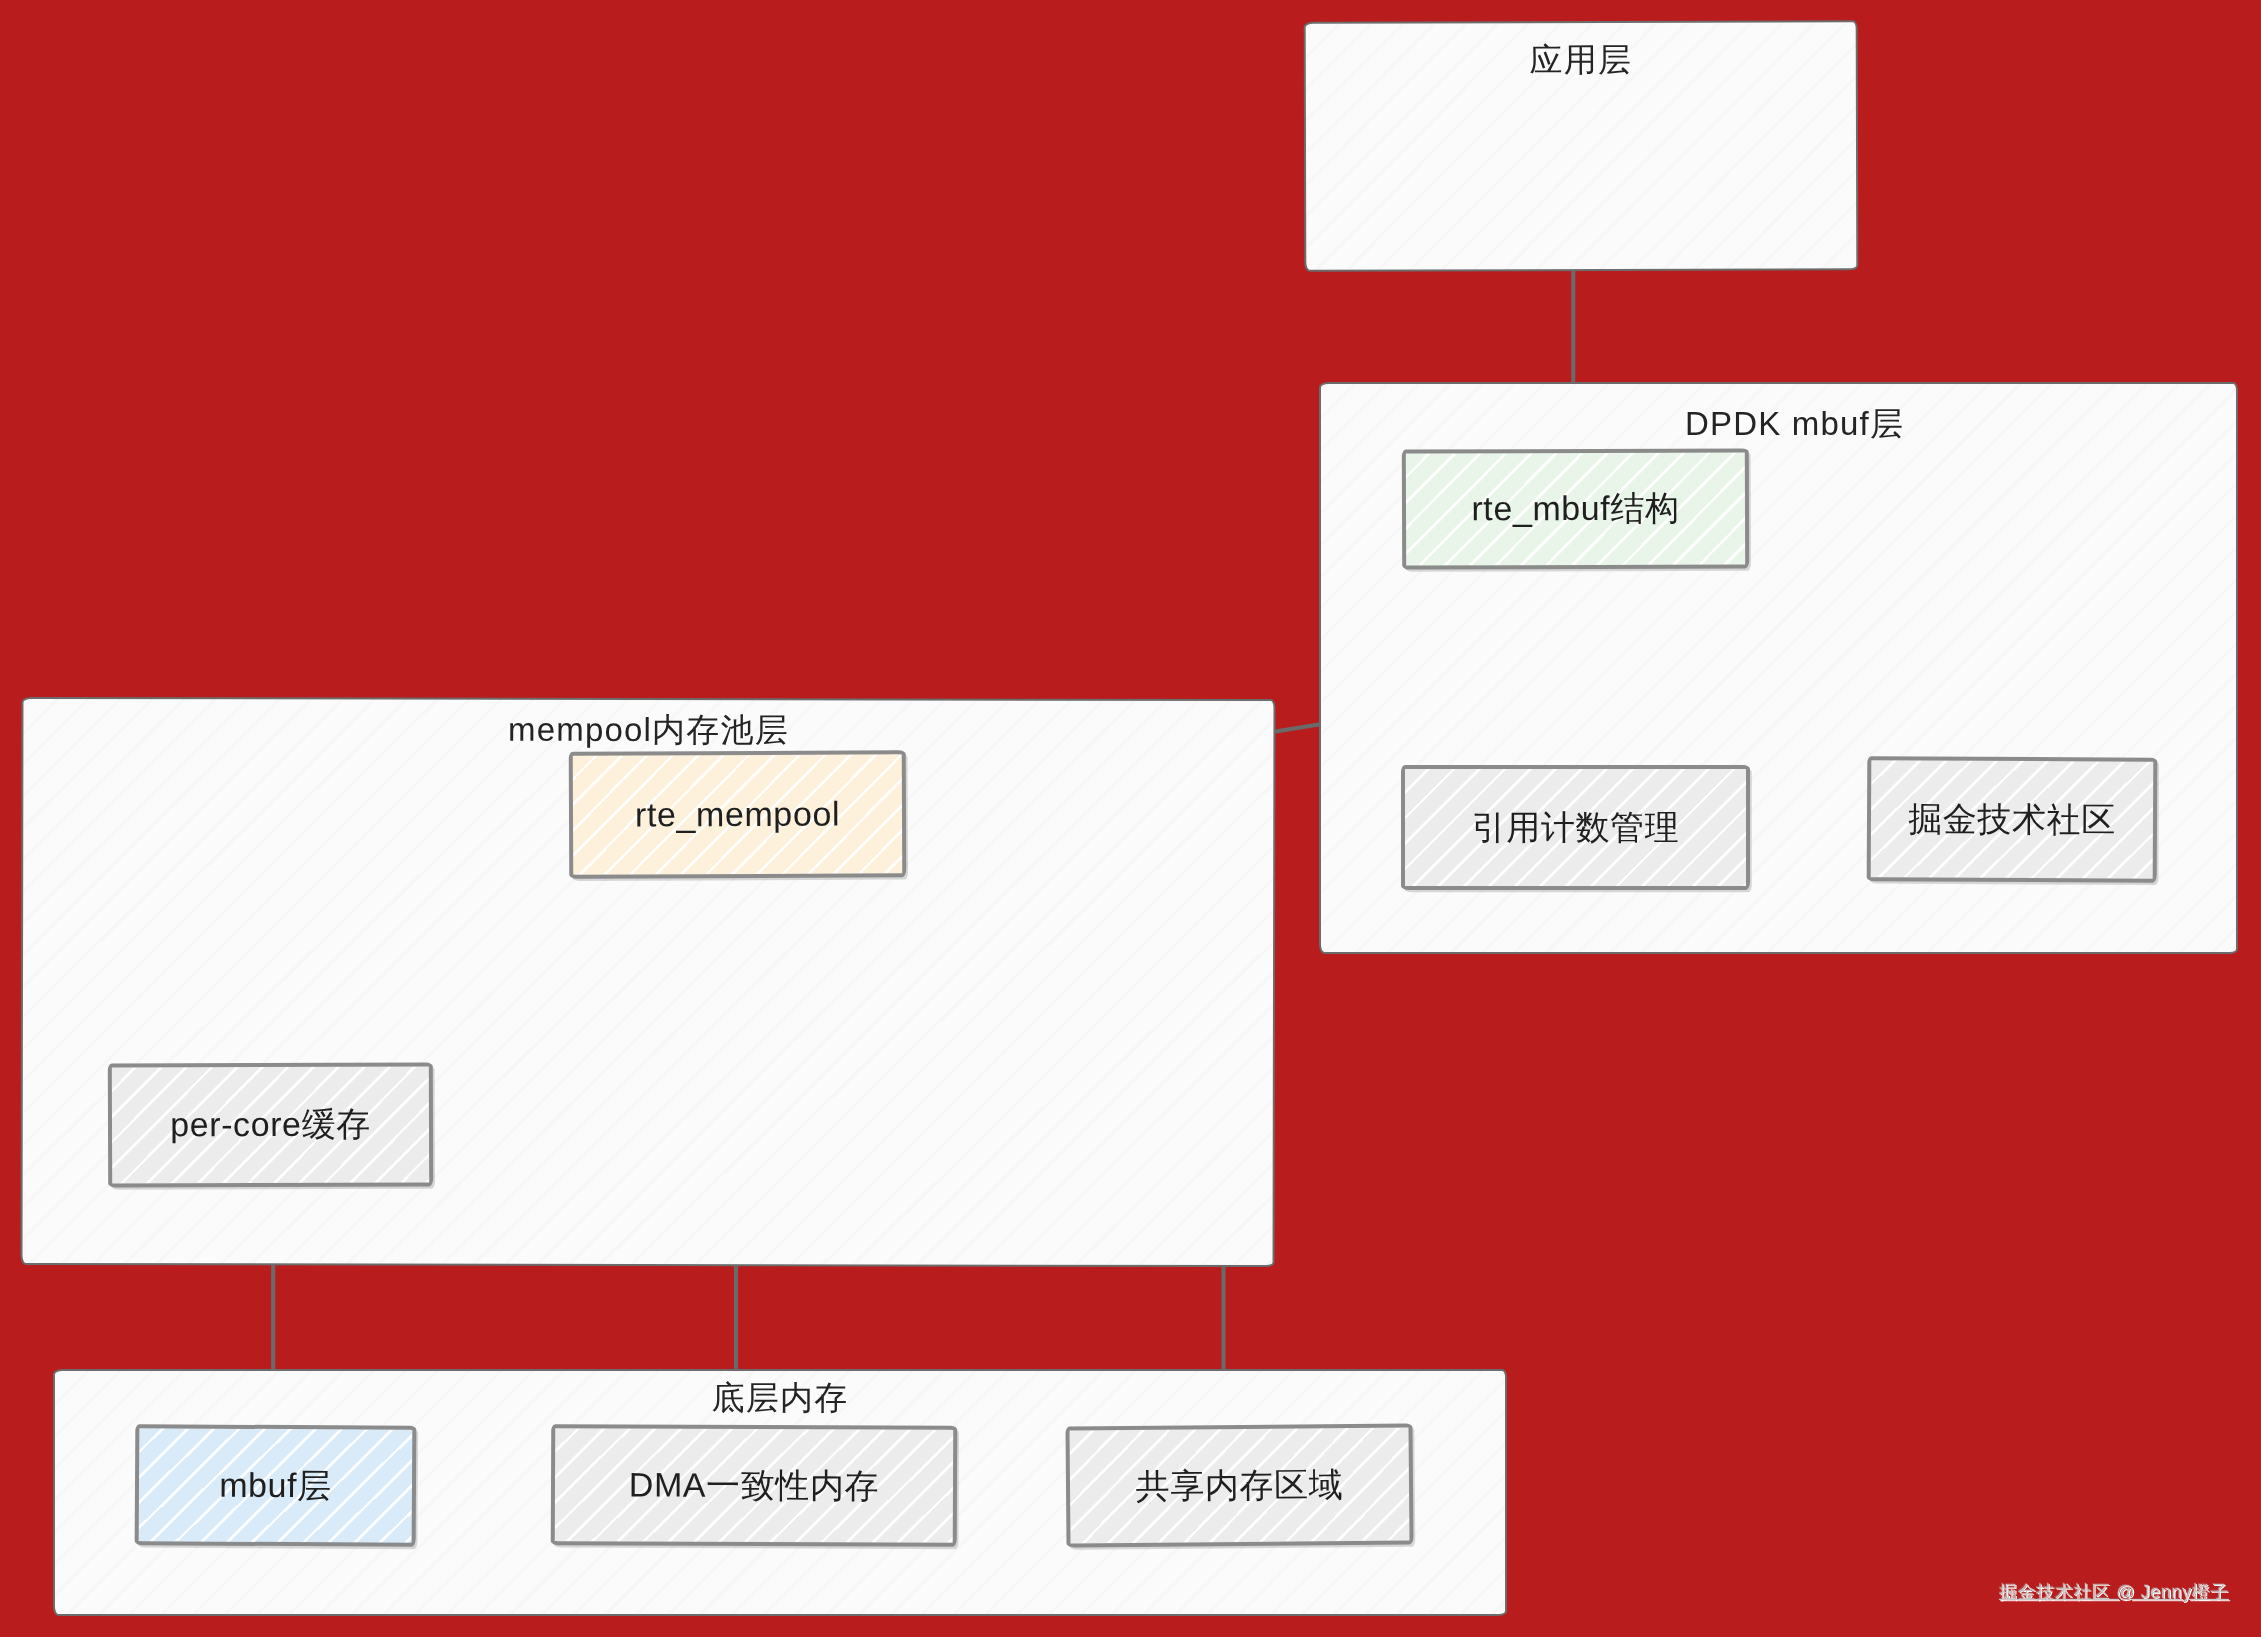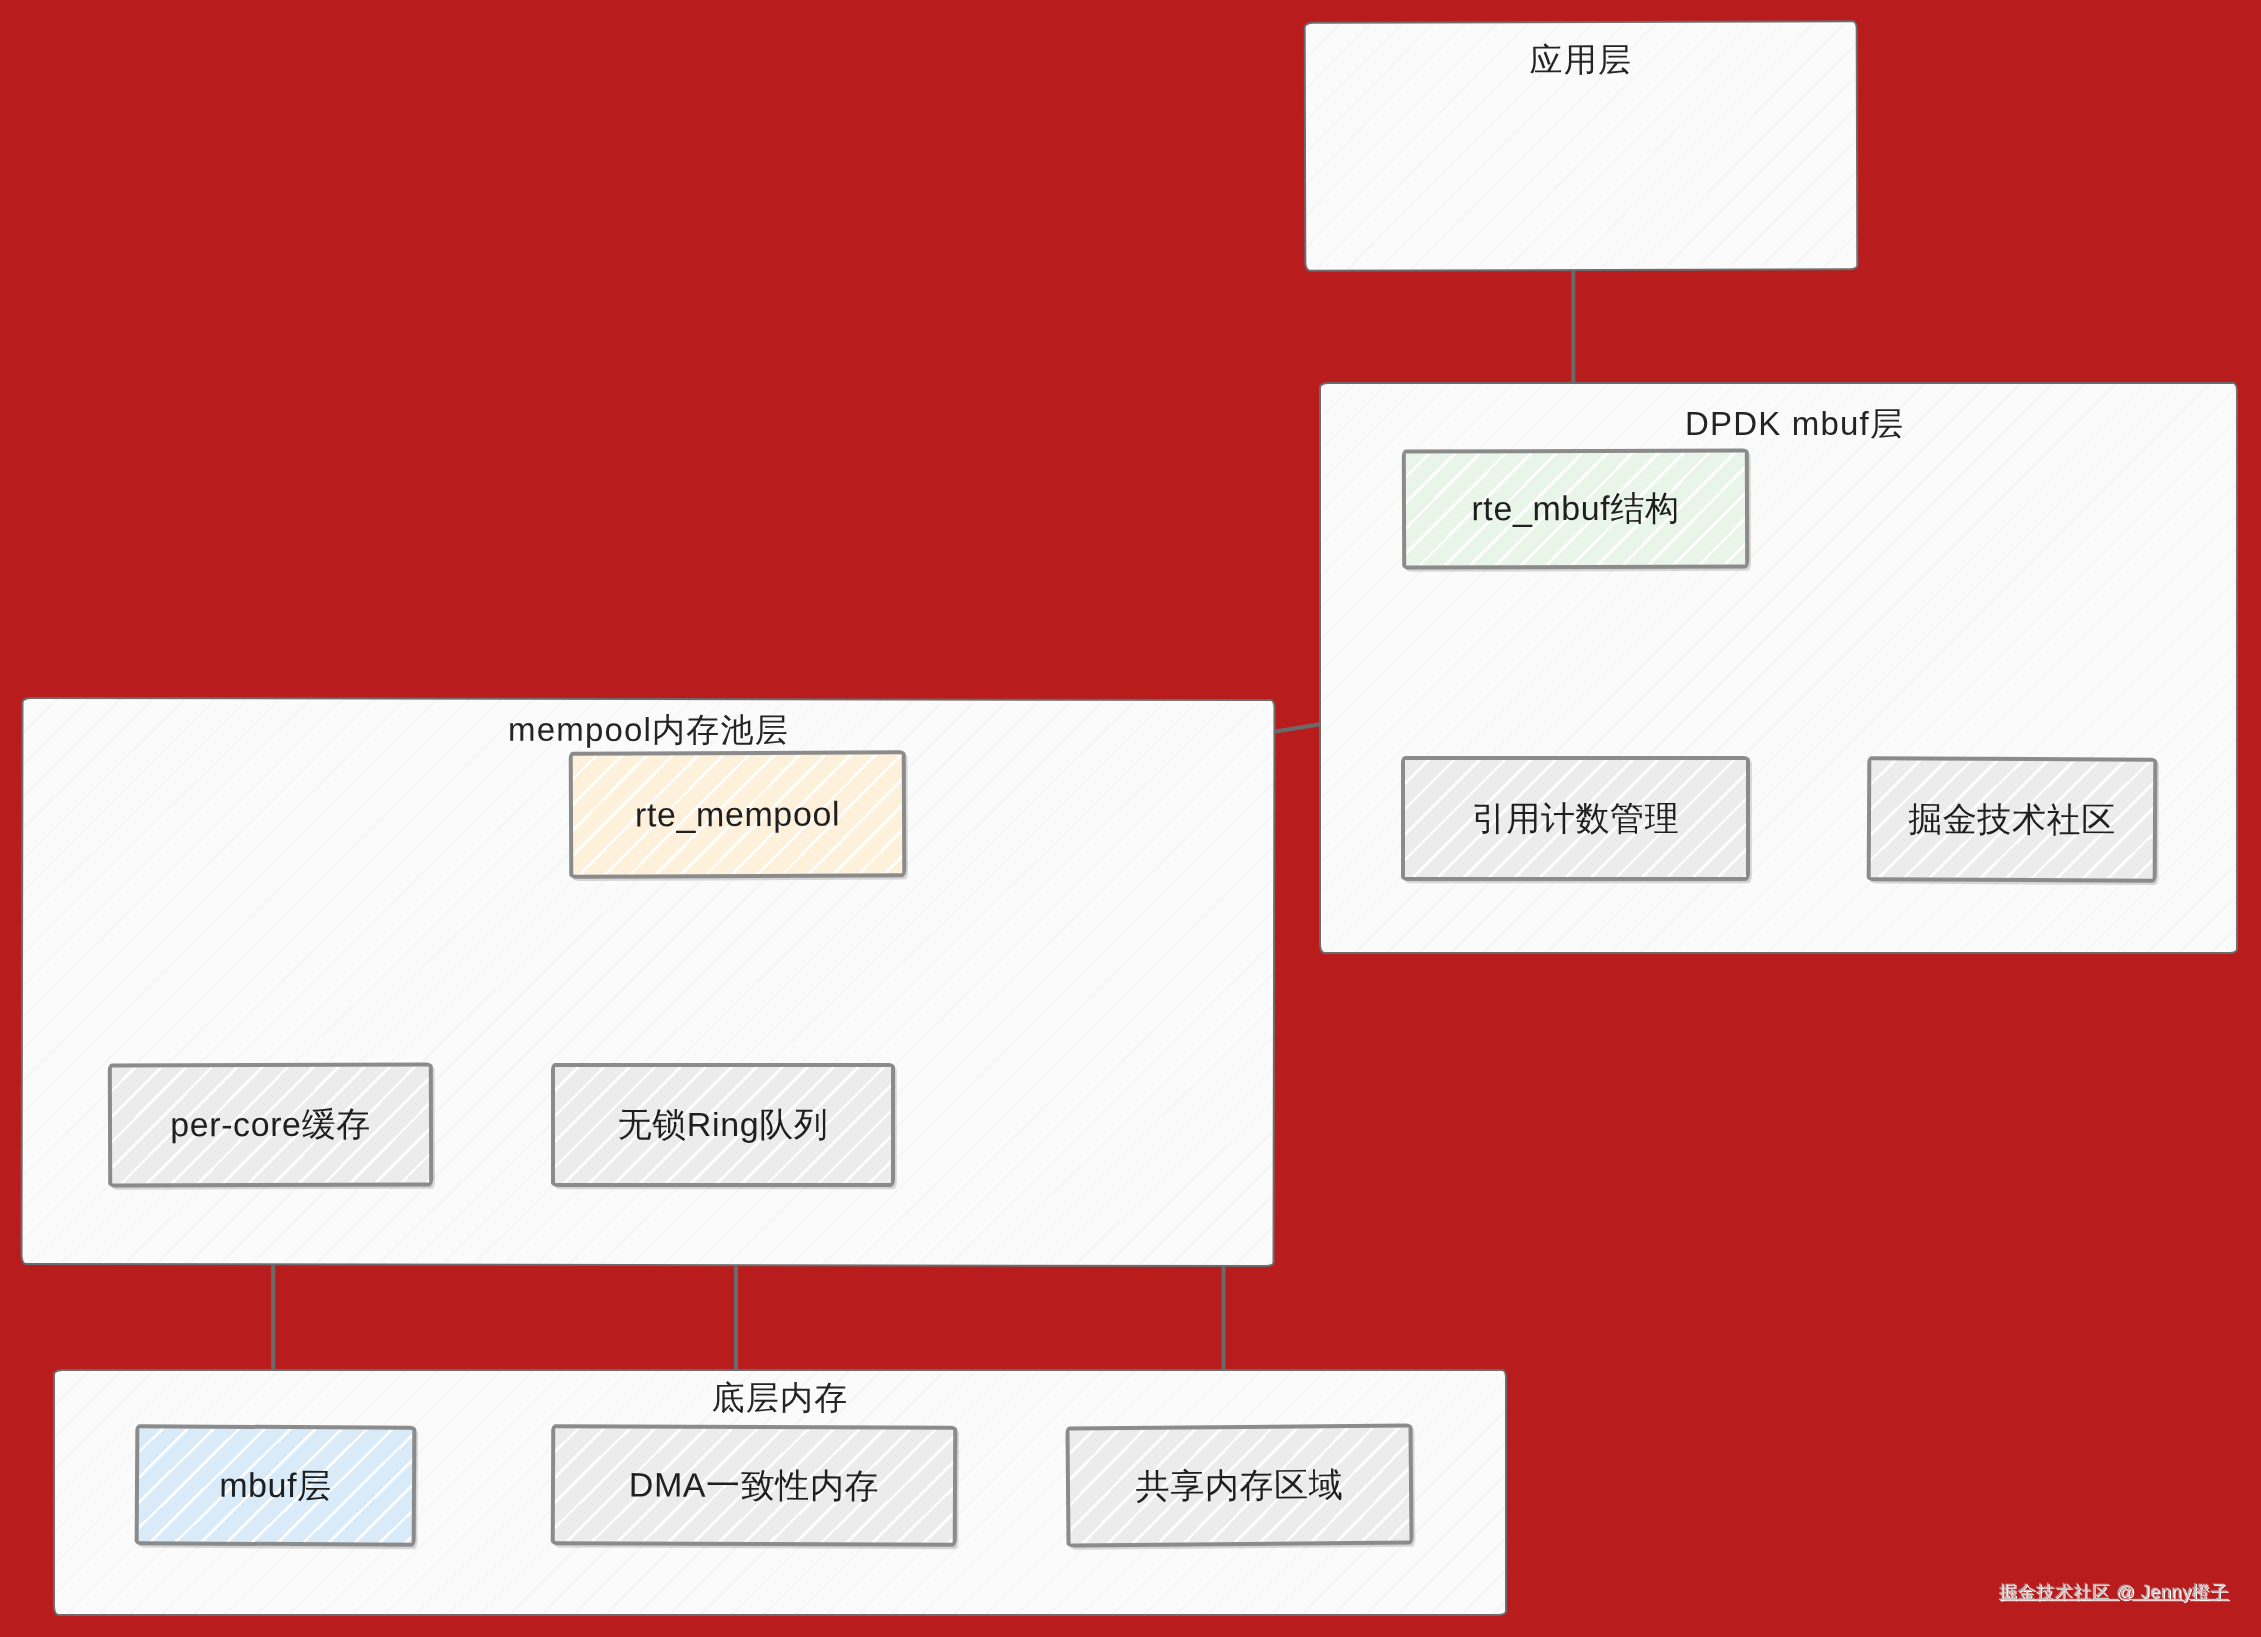--- a/index.html
+++ b/index.html
@@ -95,34 +95,31 @@
   <div class="group g-mempool">
     <div class="group-title">mempool内存池层</div>
   </div>
   <div class="group g-bottom">
     <div class="group-title">底层内存</div>
   </div>
 
   <div class="node n-rte-mbuf" style="background-color: rgb(232, 245, 232);">
     <span class="label">rte_mbuf结构</span>
   </div>
-  <div class="node n-ref-count" style="background-color: rgb(236, 236, 236);">
+  <div class="node n-ref-count" style="background-color: rgb(236, 236, 236); margin-top: 9px;">
     <span class="label">引用计数管理</span>
   </div>
   <div class="node n-mbuf-list" style="background-color: rgb(236, 236, 236);">
     <span class="label">掘金技术社区</span>
   </div>
   <div class="node n-rte-mempool" style="background-color: rgb(253, 241, 220);">
     <span class="label">rte_mempool</span>
   </div>
   <div class="node n-per-core" style="background-color: rgb(236, 236, 236);">
     <span class="label">per-core缓存</span>
-  </div>
-  <div class="node n-ring" style="background-color: rgb(236, 236, 236);">
-    <span class="label">无锁Ring队列</span>
   </div>
   <div class="node n-hugepage" style="background-color: rgb(217, 234, 248);">
     <span class="label">mbuf层</span>
   </div>
   <div class="node n-dma" style="background-color: rgb(236, 236, 236);">
     <span class="label">DMA一致性内存</span>
   </div>
   <div class="node n-shared" style="background-color: rgb(236, 236, 236);">
     <span class="label">共享内存区域</span>
   </div>

